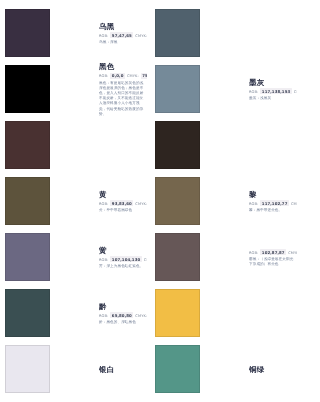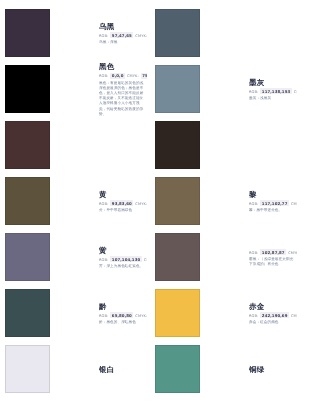--- a/index.html
+++ b/index.html
@@ -224,32 +224,20 @@
         <span class="val-num">76,58,50,28</span>
         <span class="val-label">HEX:</span>
 
       </div>
       <div class="desc">黔：黑色的、深暗黑色</div>
     </div>
   </div>
 
   <div class="color-entry">
     <div class="swatch" style="background-color: rgb(242, 190, 69);"></div>
-    <div class="entry-text">
-      <div class="color-name">赤金</div>
-      <div class="values">
-        <span class="val-label">RGB:</span>
-        <span class="val-num">242,190,69</span>
-        <span class="val-label">CMYK:</span>
-        <span class="val-num">5,28,85,0</span>
-        <span class="val-label">HEX:</span>
-
-      </div>
-      <div class="desc">赤金：红金的颜色</div>
-    </div>
   </div>
 
 
   <div class="color-entry">
     <div class="swatch" style="background-color: rgb(233, 231, 239);"></div>
     <div class="entry-text">
       <div class="color-name">银白</div>
 
     </div>
   </div>

